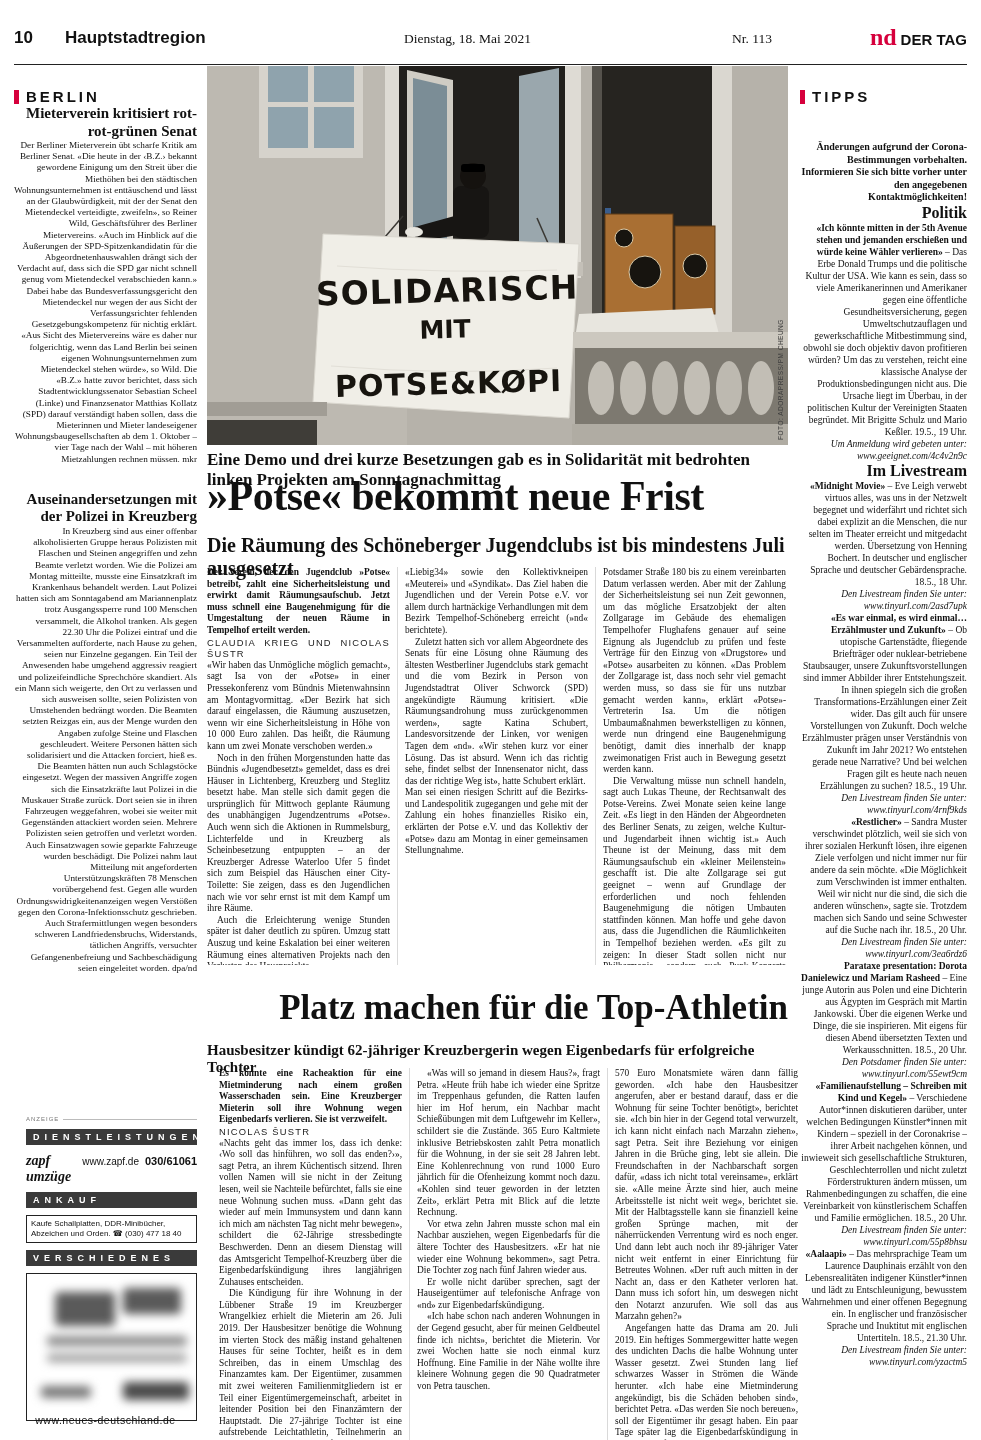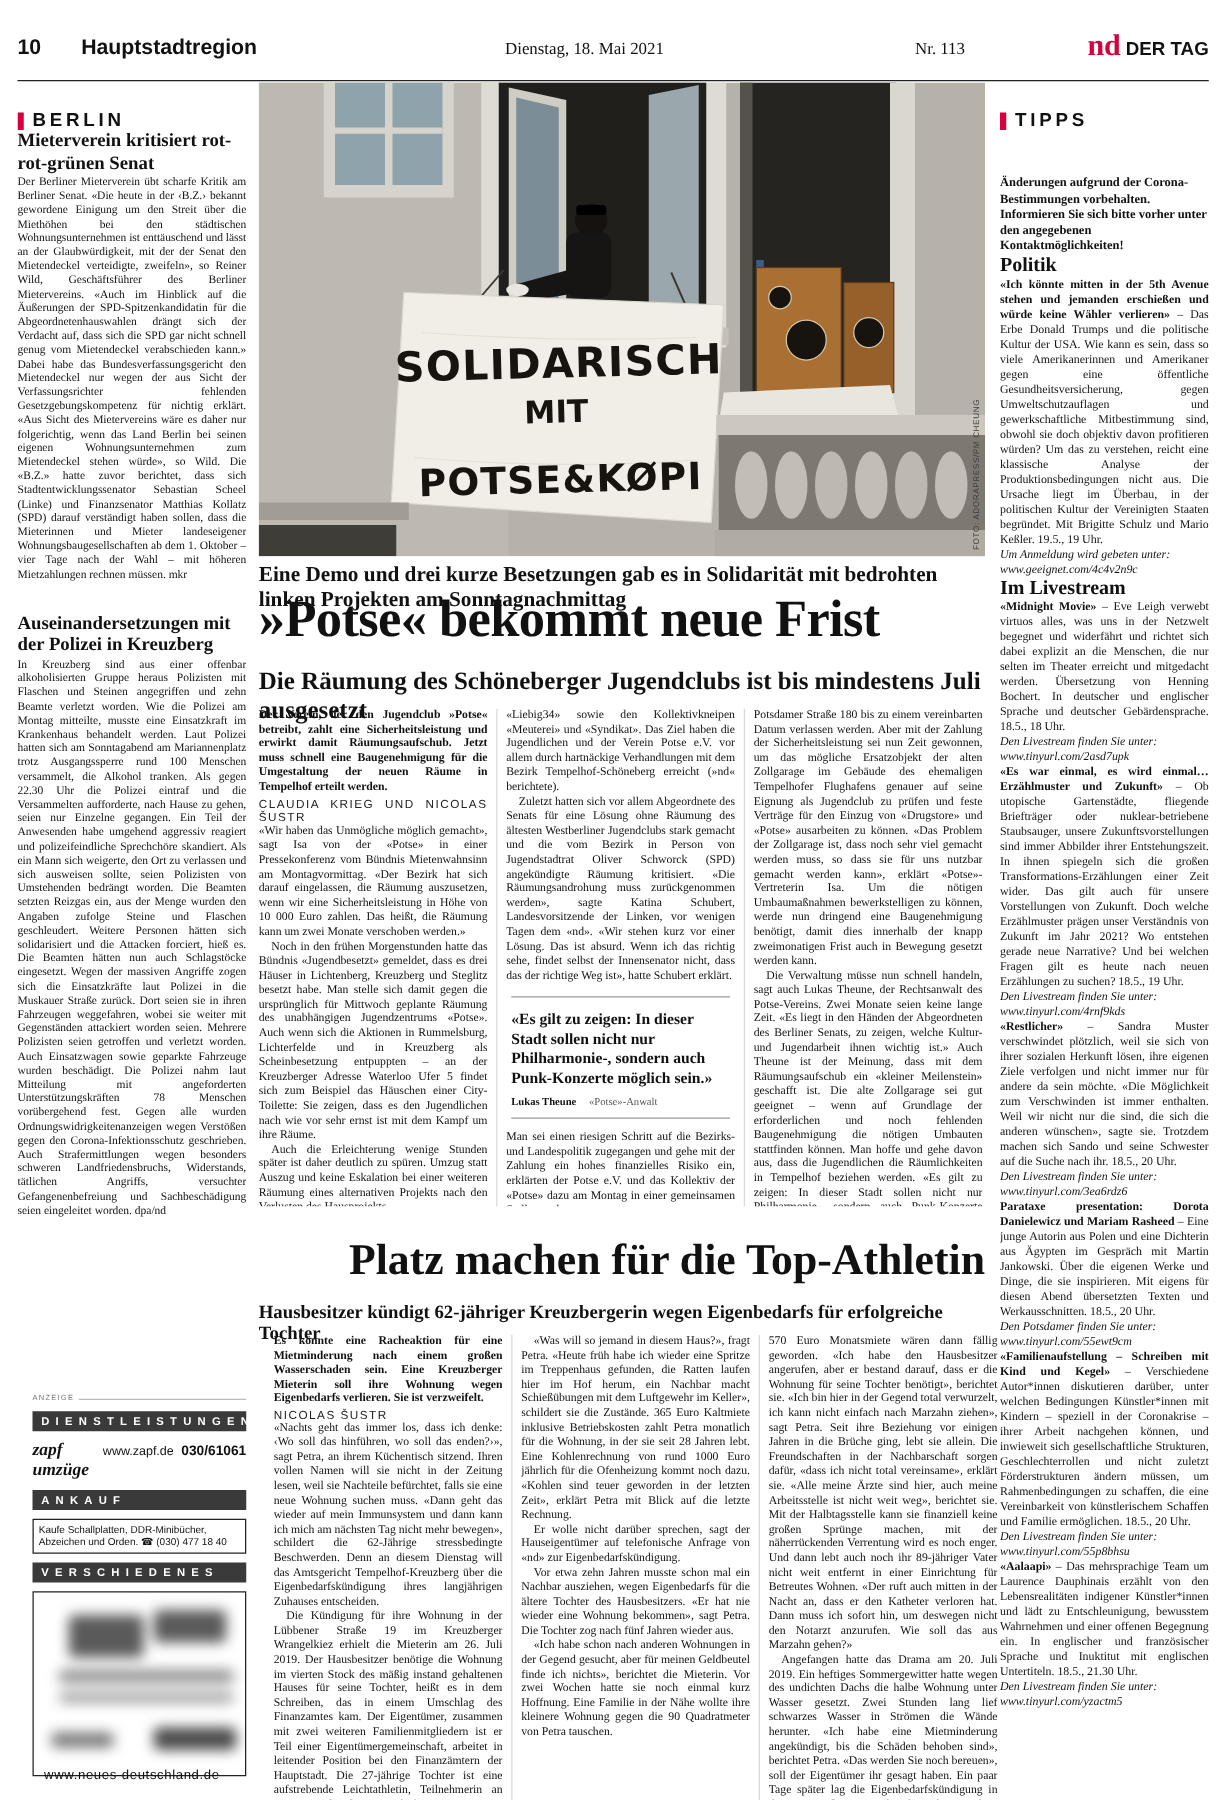--- a/index.html
+++ b/index.html
@@ -19,21 +19,21 @@
   #headrule { position:absolute; left:14px; top:64px; width:953px; border-top:1.5px solid #222; }
 
   
   .kicker { display:flex; align-items:center; font-family:"Liberation Sans",sans-serif;
     font-weight:bold; font-size:15px; letter-spacing:3px; }
   .kicker .redbar { width:5px; height:14px; background:#d6003c; margin-right:7px; }
 
   
   .brief-title { font-weight:bold; font-size:15px; line-height:17.5px; margin:0 0 4px; }
   .brief-body { font-size:9.2px; line-height:11.2px; text-align:justify; }
-  .sidecol p { margin:0; }
+  .sidecol p { margin:0;text-align:right; }
 
   #berlin { left:14px; top:88px; width:183px; height:1026px; overflow:hidden; }
   #berlin .brief { margin-bottom:26px; }
   #berlin .brief:first-of-type { margin-top:38px; }
 
   
   #ads { left:14px; top:1116px; width:183px;padding-left:12px; }
   .anzrow { display:flex; align-items:center; margin-bottom:6px; }
   .anzrow .lbl { font-family:"Liberation Sans",sans-serif; font-size:6px; letter-spacing:1px; color:#777; margin-right:4px;}
   .anzrow .ln { flex:1; border-top:1px solid #bbb; }
@@ -222,27 +222,20 @@
     <p class="lead">Der Verein, der den Jugendclub »Potse« betreibt, zahlt eine Sicherheitsleistung und erwirkt damit Räumungsaufschub. Jetzt muss schnell eine Baugenehmigung für die Umgestaltung der neuen Räume in Tempelhof erteilt werden.</p>
     <p class="byline">CLAUDIA KRIEG UND NICOLAS ŠUSTR</p>
     <p>«Wir haben das Unmögliche möglich gemacht», sagt Isa von der «Potse» in einer Pressekonferenz vom Bündnis Mietenwahnsinn am Montagvormittag. «Der Bezirk hat sich darauf eingelassen, die Räumung auszusetzen, wenn wir eine Sicherheitsleistung in Höhe von 10 000 Euro zahlen. Das heißt, die Räumung kann um zwei Monate verschoben werden.»</p>
     <p class="ind">Noch in den frühen Morgenstunden hatte das Bündnis «Jugendbesetzt» gemeldet, dass es drei Häuser in Lichtenberg, Kreuzberg und Steglitz besetzt habe. Man stelle sich damit gegen die ursprünglich für Mittwoch geplante Räumung des unabhängigen Jugendzentrums «Potse». Auch wenn sich die Aktionen in Rummelsburg, Lichterfelde und in Kreuzberg als Scheinbesetzung entpuppten – an der Kreuzberger Adresse Waterloo Ufer 5 findet sich zum Beispiel das Häuschen einer City-Toilette: Sie zeigen, dass es den Jugendlichen nach wie vor sehr ernst ist mit dem Kampf um ihre Räume.</p>
     <p class="ind">Auch die Erleichterung wenige Stunden später ist daher deutlich zu spüren. Umzug statt Auszug und keine Eskalation bei einer weiteren Räumung eines alternativen Projekts nach den Verlusten des Hausprojekts</p>
   </div>
   <div class="vrule"></div>
   <div class="col body">
     <p>«Liebig34» sowie den Kollektivkneipen «Meuterei» und «Syndikat». Das Ziel haben die Jugendlichen und der Verein Potse e.V. vor allem durch hartnäckige Verhandlungen mit dem Bezirk Tempelhof-Schöneberg erreicht (»nd« berichtete).</p>
     <p class="ind">Zuletzt hatten sich vor allem Abgeordnete des Senats für eine Lösung ohne Räumung des ältesten Westberliner Jugendclubs stark gemacht und die vom Bezirk in Person von Jugendstadtrat Oliver Schworck (SPD) angekündigte Räumung kritisiert. «Die Räumungsandrohung muss zurückgenommen werden», sagte Katina Schubert, Landesvorsitzende der Linken, vor wenigen Tagen dem «nd». «Wir stehen kurz vor einer Lösung. Das ist absurd. Wenn ich das richtig sehe, findet selbst der Innensenator nicht, dass das der richtige Weg ist», hatte Schubert erklärt.</p>
-    <div class="pullquote">
-      <div class="q">«Es gilt zu zeigen: In dieser Stadt sollen nicht nur Philharmonie-, sondern auch Punk-Konzerte möglich sein.»</div>
-      <div class="who">
-        <span class="nm">Lukas Theune</span>
-        <span class="rl">«Potse»-Anwalt</span>
-      </div>
-    </div>
     <p>Man sei einen riesigen Schritt auf die Bezirks- und Landespolitik zugegangen und gehe mit der Zahlung ein hohes finanzielles Risiko ein, erklärten der Potse e.V. und das Kollektiv der «Potse» dazu am Montag in einer gemeinsamen Stellungnahme.</p>
 
   </div>
   <div class="vrule"></div>
   <div class="col body">
     <p>Potsdamer Straße 180 bis zu einem vereinbarten Datum verlassen werden. Aber mit der Zahlung der Sicherheitsleistung sei nun Zeit gewonnen, um das mögliche Ersatzobjekt der alten Zollgarage im Gebäude des ehemaligen Tempelhofer Flughafens genauer auf seine Eignung als Jugendclub zu prüfen und feste Verträge für den Einzug von «Drugstore» und «Potse» ausarbeiten zu können. «Das Problem der Zollgarage ist, dass noch sehr viel gemacht werden muss, so dass sie für uns nutzbar gemacht werden kann», erklärt «Potse»-Vertreterin Isa. Um die nötigen Umbaumaßnahmen bewerkstelligen zu können, werde nun dringend eine Baugenehmigung benötigt, damit dies innerhalb der knapp zweimonatigen Frist auch in Bewegung gesetzt werden kann.</p>
     <p class="ind">Die Verwaltung müsse nun schnell handeln, sagt auch Lukas Theune, der Rechtsanwalt des Potse-Vereins. Zwei Monate seien keine lange Zeit. «Es liegt in den Händen der Abgeordneten des Berliner Senats, zu zeigen, welche Kultur- und Jugendarbeit ihnen wichtig ist.» Auch Theune ist der Meinung, dass mit dem Räumungsaufschub ein «kleiner Meilenstein» geschafft ist. Die alte Zollgarage sei gut geeignet – wenn auf Grundlage der erforderlichen und noch fehlenden Baugenehmigung die nötigen Umbauten stattfinden können. Man hoffe und gehe davon aus, dass die Jugendlichen die Räumlichkeiten in Tempelhof beziehen werden. «Es gilt zu zeigen: In dieser Stadt sollen nicht nur Philharmonie-, sondern auch Punk-Konzerte möglich sein», findet der Anwalt.</p>
     <p></p>
   </div>
 </div>
@@ -253,22 +246,22 @@
 <div id="bottom-cols" class="abs cols">
   <div class="col body">
     <p class="lead">Es könnte eine Racheaktion für eine Mietminderung nach einem großen Wasserschaden sein. Eine Kreuzberger Mieterin soll ihre Wohnung wegen Eigenbedarfs verlieren. Sie ist verzweifelt.</p>
     <p class="byline">NICOLAS ŠUSTR</p>
     <p>«Nachts geht das immer los, dass ich denke: ‹Wo soll das hinführen, wo soll das enden?›», sagt Petra, an ihrem Küchentisch sitzend. Ihren vollen Namen will sie nicht in der Zeitung lesen, weil sie Nachteile befürchtet, falls sie eine neue Wohnung suchen muss. «Dann geht das wieder auf mein Immunsystem und dann kann ich mich am nächsten Tag nicht mehr bewegen», schildert die 62-Jährige stressbedingte Beschwerden. Denn an diesem Dienstag will das Amtsgericht Tempelhof-Kreuzberg über die Eigenbedarfskündigung ihres langjährigen Zuhauses entscheiden.</p>
     <p class="ind">Die Kündigung für ihre Wohnung in der Lübbener Straße 19 im Kreuzberger Wrangelkiez erhielt die Mieterin am 26. Juli 2019. Der Hausbesitzer benötige die Wohnung im vierten Stock des mäßig instand gehaltenen Hauses für seine Tochter, heißt es in dem Schreiben, das in einem Umschlag des Finanzamtes kam. Der Eigentümer, zusammen mit zwei weiteren Familienmitgliedern ist er Teil einer Eigentümergemeinschaft, arbeitet in leitender Position bei den Finanzämtern der Hauptstadt. Die 27-jährige Tochter ist eine aufstrebende Leichtathletin, Teilnehmerin an Europa- und Weltmeisterschaften in</p>
   </div>
   <div class="vrule"></div>
   <div class="col body">
     <p class="ind">«Was will so jemand in diesem Haus?», fragt Petra. «Heute früh habe ich wieder eine Spritze im Treppenhaus gefunden, die Ratten laufen hier im Hof herum, ein Nachbar macht Schießübungen mit dem Luftgewehr im Keller», schildert sie die Zustände. 365 Euro Kaltmiete inklusive Betriebskosten zahlt Petra monatlich für die Wohnung, in der sie seit 28 Jahren lebt. Eine Kohlenrechnung von rund 1000 Euro jährlich für die Ofenheizung kommt noch dazu. «Kohlen sind teuer geworden in der letzten Zeit», erklärt Petra mit Blick auf die letzte Rechnung.</p>
+    <p class="ind">Vor etwa zehn Jahren musste schon mal ein Nachbar ausziehen, wegen Eigenbedarfs für die ältere Tochter des Hausbesitzers. «Er hat nie wieder eine Wohnung bekommen», sagt Petra. Die Tochter zog nach fünf Jahren wieder aus.</p>
     <p class="ind">Er wolle nicht darüber sprechen, sagt der Hauseigentümer auf telefonische Anfrage von «nd» zur Eigenbedarfskündigung.</p>
-    <p class="ind">Vor etwa zehn Jahren musste schon mal ein Nachbar ausziehen, wegen Eigenbedarfs für die ältere Tochter des Hausbesitzers. «Er hat nie wieder eine Wohnung bekommen», sagt Petra. Die Tochter zog nach fünf Jahren wieder aus.</p>
     <p class="ind">«Ich habe schon nach anderen Wohnungen in der Gegend gesucht, aber für meinen Geldbeutel finde ich nichts», berichtet die Mieterin. Vor zwei Wochen hatte sie noch einmal kurz Hoffnung. Eine Familie in der Nähe wollte ihre kleinere Wohnung gegen die 90 Quadratmeter von Petra tauschen.</p>
   </div>
   <div class="vrule"></div>
   <div class="col body">
     <p>570 Euro Monatsmiete wären dann fällig geworden. «Ich habe den Hausbesitzer angerufen, aber er bestand darauf, dass er die Wohnung für seine Tochter benötigt», berichtet sie. «Ich bin hier in der Gegend total verwurzelt, ich kann nicht einfach nach Marzahn ziehen», sagt Petra. Seit ihre Beziehung vor einigen Jahren in die Brüche ging, lebt sie allein. Die Freundschaften in der Nachbarschaft sorgen dafür, «dass ich nicht total vereinsame», erklärt sie. «Alle meine Ärzte sind hier, auch meine Arbeitsstelle ist nicht weit weg», berichtet sie. Mit der Halbtagsstelle kann sie finanziell keine großen Sprünge machen, mit der näherrückenden Verrentung wird es noch enger. Und dann lebt auch noch ihr 89-jähriger Vater nicht weit entfernt in einer Einrichtung für Betreutes Wohnen. «Der ruft auch mitten in der Nacht an, dass er den Katheter verloren hat. Dann muss ich sofort hin, um deswegen nicht den Notarzt anzurufen. Wie soll das aus Marzahn gehen?»</p>
     <p class="ind">Angefangen hatte das Drama am 20. Juli 2019. Ein heftiges Sommergewitter hatte wegen des undichten Dachs die halbe Wohnung unter Wasser gesetzt. Zwei Stunden lang lief schwarzes Wasser in Strömen die Wände herunter. «Ich habe eine Mietminderung angekündigt, bis die Schäden behoben sind», berichtet Petra. «Das werden Sie noch bereuen», soll der Eigentümer ihr gesagt haben. Ein paar Tage später lag die Eigenbedarfskündigung in ihrem Briefkasten. Ob das den Richter interessiert, muss sich zeigen.</p>
   </div>
 </div>
 
 <div id="tipps" class="abs sidecol">

